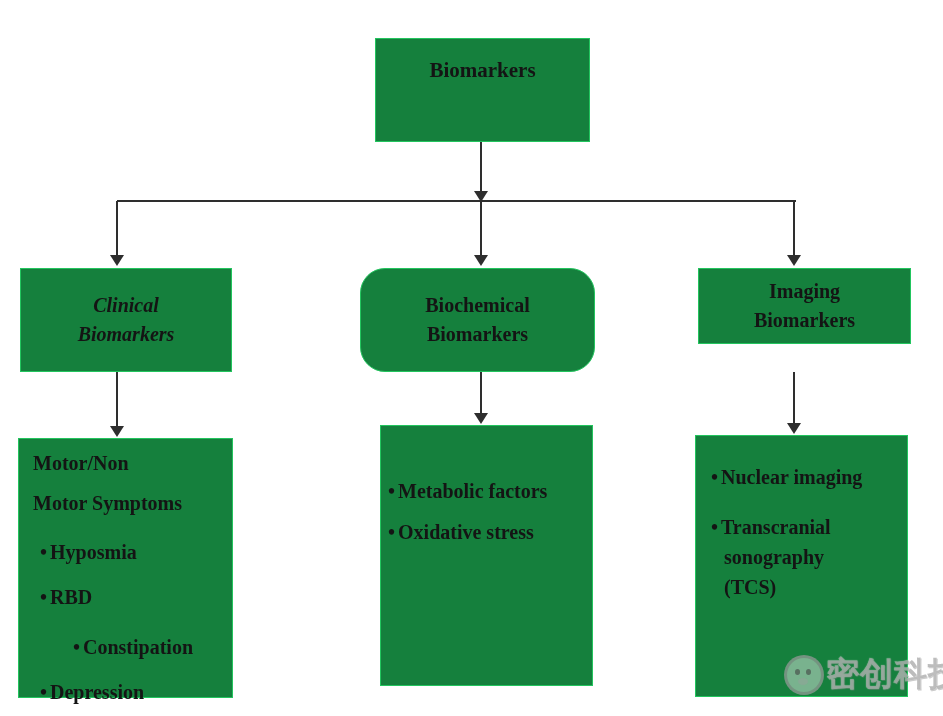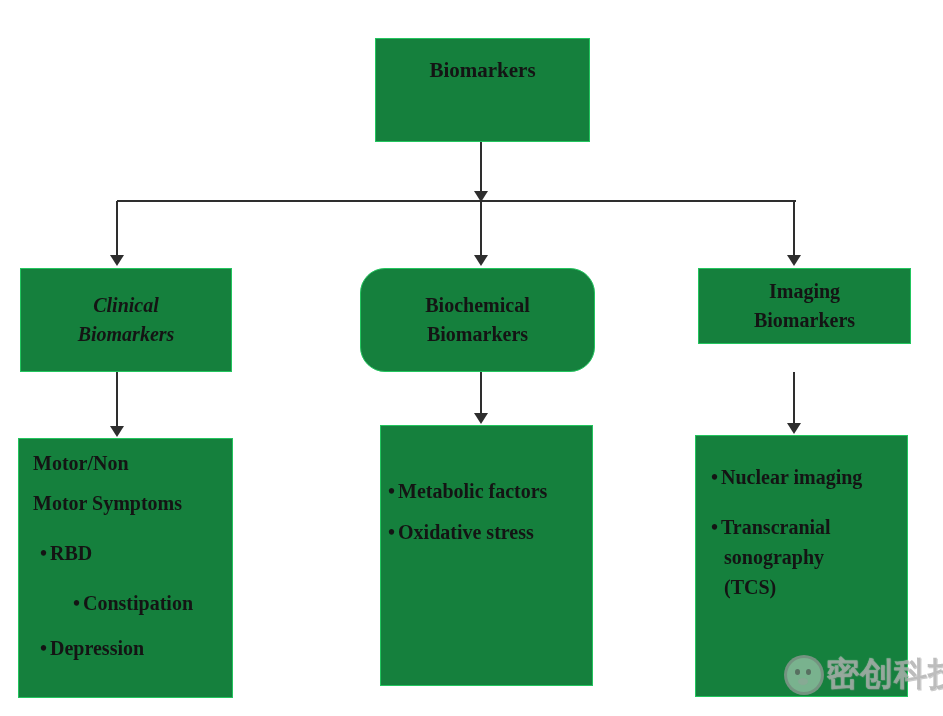--- a/index.html
+++ b/index.html
@@ -104,20 +104,21 @@
   <div class="vline" style="left:480px; top:372px; height:42px;"></div>
   <div class="arrow-down" style="left:474px; top:413px;"></div>
 
   <div class="vline" style="left:793px; top:372px; height:52px;"></div>
   <div class="arrow-down" style="left:787px; top:423px;"></div>
 
   <div class="box detail-box" style="left:18px; top:438px; width:215px; height:260px;">
     <div class="detail-title">Motor/Non
 Motor Symptoms</div>
     <ul class="bullets" style="margin-top:14px;">
+      <li>Hyposmia</li>
       <li style="margin-top:15px;">RBD</li>
       <li style="margin-top:20px;text-align:center;">Constipation</li>
       <li style="margin-top:15px;">Depression</li>
     </ul>
   </div>
 
   <div class="box detail-box" style="left:380px; top:425px; width:213px; height:261px; padding-top:50px; padding-left:0;">
     <ul class="bullets">
       <li>Metabolic factors</li>
       <li style="margin-top:11px;">Oxidative stress</li>

